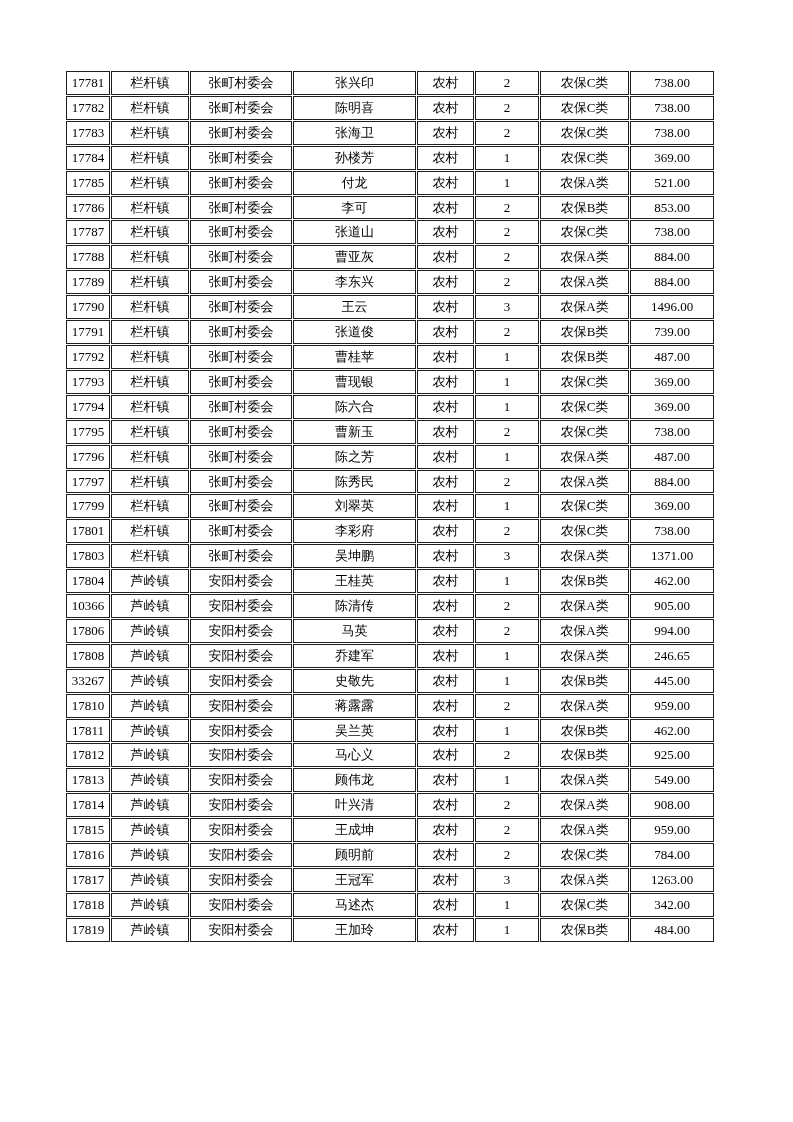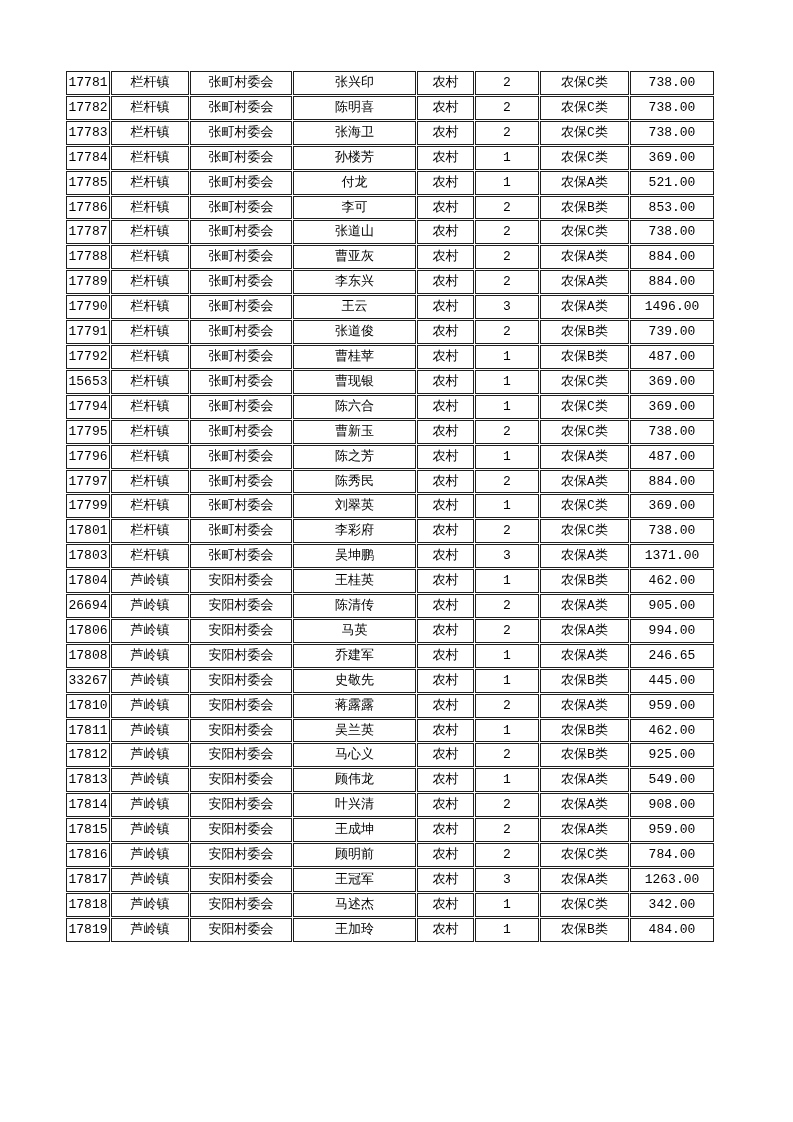--- a/index.html
+++ b/index.html
@@ -6,21 +6,21 @@
     margin: 0;
     padding: 0;
     background: #ffffff;
   }
   .page {
     position: relative;
     width: 793px;
     height: 1122px;
     background: #ffffff;
     overflow: hidden;
-    font-family: Liberation Mono, monospace;
+    font-family: Liberation Serif, serif;
   }
   table.payment-table {
     position: absolute;
     left: 65px;
     top: 70px;
     width: 650px;
     table-layout: fixed;
     border-collapse: separate;
     border-spacing: 1px;
   }
@@ -179,21 +179,21 @@
           <td class="cell-serial-number">17792</td>
           <td class="cell-town">栏杆镇</td>
           <td class="cell-village-committee">张町村委会</td>
           <td class="cell-person-name">曹桂苹</td>
           <td class="cell-household-type">农村</td>
           <td class="cell-person-count">1</td>
           <td class="cell-insurance-category">农保B类</td>
           <td class="cell-amount">487.00</td>
         </tr>
         <tr>
-          <td class="cell-serial-number">15653</td>
+          <td class="cell-serial-number">17793</td>
           <td class="cell-town">栏杆镇</td>
           <td class="cell-village-committee">张町村委会</td>
           <td class="cell-person-name">曹现银</td>
           <td class="cell-household-type">农村</td>
           <td class="cell-person-count">1</td>
           <td class="cell-insurance-category">农保C类</td>
           <td class="cell-amount">369.00</td>
         </tr>
         <tr>
           <td class="cell-serial-number">17794</td>
@@ -269,21 +269,21 @@
           <td class="cell-serial-number">17804</td>
           <td class="cell-town">芦岭镇</td>
           <td class="cell-village-committee">安阳村委会</td>
           <td class="cell-person-name">王桂英</td>
           <td class="cell-household-type">农村</td>
           <td class="cell-person-count">1</td>
           <td class="cell-insurance-category">农保B类</td>
           <td class="cell-amount">462.00</td>
         </tr>
         <tr>
-          <td class="cell-serial-number">26694</td>
+          <td class="cell-serial-number">10366</td>
           <td class="cell-town">芦岭镇</td>
           <td class="cell-village-committee">安阳村委会</td>
           <td class="cell-person-name">陈清传</td>
           <td class="cell-household-type">农村</td>
           <td class="cell-person-count">2</td>
           <td class="cell-insurance-category">农保A类</td>
           <td class="cell-amount">905.00</td>
         </tr>
         <tr>
           <td class="cell-serial-number">17806</td>

